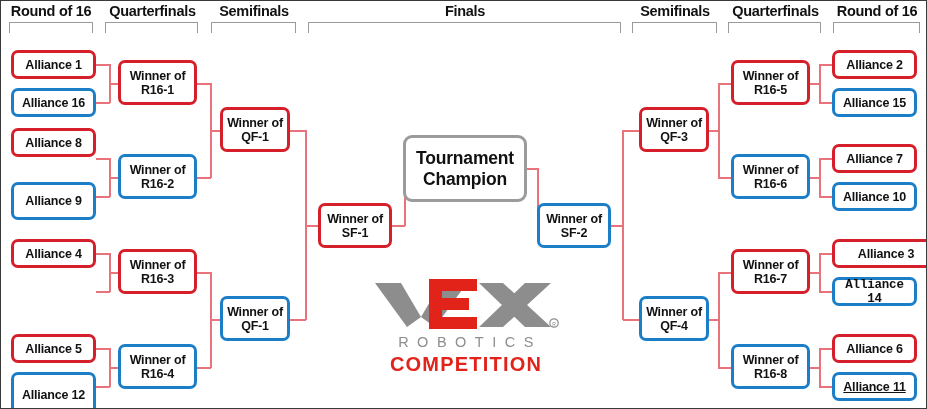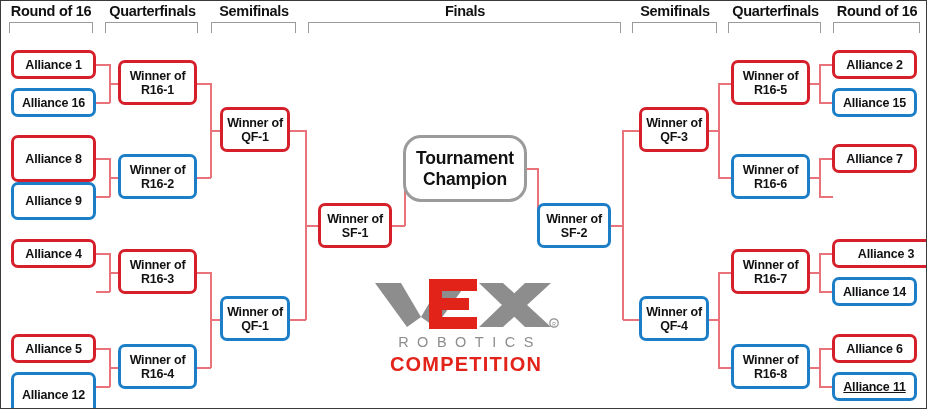--- a/index.html
+++ b/index.html
@@ -54,21 +54,21 @@
     color: #111111;
     font-family: "Liberation Sans", sans-serif;
     font-weight: bold;
     font-size: 12.5px;
     line-height: 1.12;
     letter-spacing: -0.2px;
     z-index: 3;
   }
   .node.red    { border: 3px solid #d51f2a; }
   .node.blue   { border: 3px solid #1b7ec7; }
-  .node.gray   { border: 3px solid #9b9b9b; border-radius: 18px; }
+  .node.gray   { border: 3px solid #9b9b9b; border-radius: 9px; }
   .node.champ  { font-size: 17.5px; line-height: 1.18; }
   .node .txt { display: block; padding: 0 3px; }
 
   
   .ln {
     position: absolute;
     background: #e8737b;
     z-index: 1;
   }
   .ln.h { height: 1.6px; }
@@ -211,21 +211,21 @@
   <div class="ln h" style="left:536px; top:224px; width:14px;"></div>
   <div class="ln v" style="left:536px; top:167px; height:58px;"></div>
   <div class="ln h" style="left:526px; top:167px; width:11px;"></div>
 
   <div class="node red" style="left:10px; top:49px;  width:85px; height:29px;">
     <span class="txt">Alliance 1</span>
     </div>
   <div class="node blue" style="left:10px; top:87px;  width:85px; height:29px;">
     <span class="txt">Alliance 16</span>
     </div>
-  <div class="node red" style="left:10px; top:134px; width:85px; height:47px;">
+  <div class="node red" style="left:10px; top:127px; width:85px; height:29px;">
     <span class="txt">Alliance 8</span>
     </div>
   <div class="node blue" style="left:10px; top:181px; width:85px; height:38px;justify-content:center;">
     <span class="txt">Alliance 9</span>
     </div>
   <div class="node red" style="left:10px; top:238px; width:85px; height:29px;">
     <span class="txt">Alliance 4</span>
     </div>
   <div class="node red" style="left:10px; top:333px; width:85px; height:29px;">
     <span class="txt">Alliance 5</span>
@@ -287,24 +287,27 @@
 
   <div class="node red" style="left:831px; top:49px;  width:85px; height:29px;">
     <span class="txt">Alliance 2</span>
     </div>
   <div class="node blue" style="left:831px; top:87px;  width:85px; height:29px;">
     <span class="txt">Alliance 15</span>
     </div>
   <div class="node red" style="left:831px; top:143px; width:85px; height:29px;">
     <span class="txt">Alliance 7</span>
     </div>
+  <div class="node blue" style="left:831px; top:181px; width:85px; height:29px;">
+    <span class="txt">Alliance 10</span>
+    </div>
   <div class="node red" style="left:831px; top:238px; width:108px; height:29px;">
     <span class="txt">Alliance 3</span>
     </div>
-  <div class="node blue" style="left:831px; top:276px; width:85px; height:29px;">
+  <div class="node blue" style="left:831px; top:276px; width:85px; height:29px;font-family:Liberation Mono, monospace;">
     <span class="txt">Alliance 14</span>
     </div>
   <div class="node red" style="left:831px; top:333px; width:85px; height:29px;">
     <span class="txt">Alliance 6</span>
     </div>
   <div class="node blue" style="left:831px; top:371px; width:85px; height:29px;text-decoration:underline;">
     <span class="txt">Alliance 11</span>
     </div>
 
   <div id="vex-logo">

